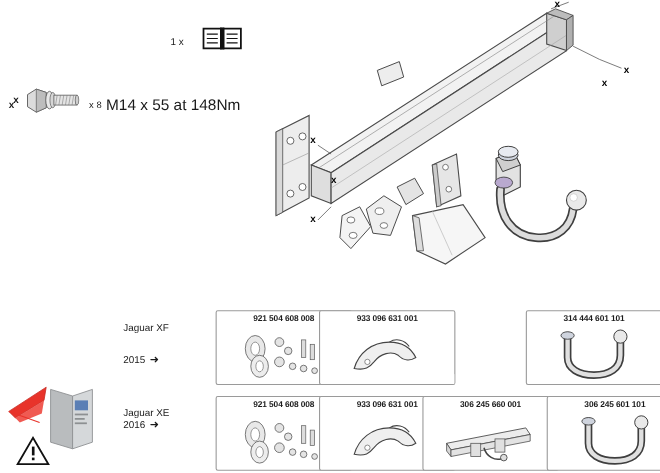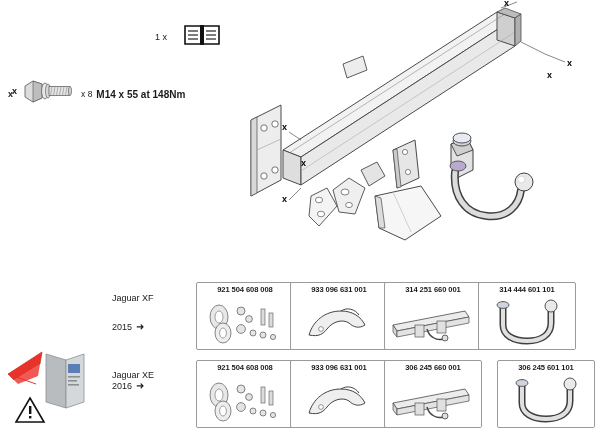--- a/index.html
+++ b/index.html
@@ -12,35 +12,36 @@
 
   
   .abs{position:absolute;}
   .xmark{font-size:9px;font-weight:700;color:#111;}
   .thin{stroke:#555;stroke-width:.7;fill:none;}
 
   
   #bolt-row{left:8px;top:78px;display:flex;align-items:center;gap:4px;}
   #bolt-row .x1{font-size:9px;font-weight:700;}
   #bolt-row .qty{font-size:8.5px;}
-  #bolt-row .torque{font-size:10px;font-weight:bold;}
+  #bolt-row .torque{font-size:14px;}
 
   #book-row{left:155px;top:22px;display:flex;align-items:center;gap:16px;}
   #book-row .x1{font-size:9px;}
 
   
   .model-col{position:absolute;left:112px;width:90px;}
   .model-name{font-size:9px;}
   .model-year{font-size:9px;display:flex;align-items:center;gap:4px;}
   .arrow{font-size:10px;}
 
   .card{
     position:absolute;width:96px;height:66px;background:#fff;
     border:1px solid #9a9a9a;border-radius:2px;
     box-shadow:0 0 0 0 #fff;
+    padding-left:26px;
   }
   .card .code{
     position:absolute;top:2px;left:0;width:100%;text-align:center;
     font-size:7.6px;font-weight:700;letter-spacing:-0.1px;
   }
   .card .art{position:absolute;left:0;top:12px;width:100%;height:54px;}
   .card .fold{
     position:absolute;right:0;bottom:0;width:0;height:0;
     border-left:9px solid transparent;border-bottom:9px solid #fff;
   }
@@ -216,33 +217,20 @@
   <div class="card" style="left:290px;top:282px;">
     <div class="code">933 096 631 001</div>
     <svg class="art" viewBox="0 0 96 54">
       <path d="M18,40 C22,26 34,16 50,16 C62,16 70,22 74,30 C68,34 62,32 58,28 C52,24 42,26 36,34 C32,39 28,42 18,40 Z" fill="#efefef" stroke="#444" stroke-width="1"></path>
       <path d="M50,16 C56,12 64,14 68,20" fill="none" stroke="#444" stroke-width="1"></path>
       <circle cx="30" cy="34" r="2.4" fill="#fff" stroke="#555" stroke-width="0.6"></circle>
     </svg>
     <div class="fold"></div>
   </div>
 
-  <div class="card" style="left:384px;top:282px;">
-    <div class="code">314 251 660 001</div>
-    <svg class="art" viewBox="0 0 96 54">
-      <polygon points="8,30 80,16 84,22 12,36" fill="#ececec" stroke="#4a4a4a" stroke-width="0.8"></polygon>
-      <polygon points="8,30 12,36 12,42 8,37" fill="#d7d7d7" stroke="#4a4a4a" stroke-width="0.7"></polygon>
-      <polygon points="12,36 84,22 84,28 12,42" fill="#e3e3e3" stroke="#4a4a4a" stroke-width="0.7"></polygon>
-      <rect x="30" y="30" width="9" height="12" fill="#e0e0e0" stroke="#555" stroke-width="0.7"></rect>
-      <rect x="52" y="26" width="9" height="12" fill="#e0e0e0" stroke="#555" stroke-width="0.7"></rect>
-      <path d="M42,34 C44,42 52,46 58,44" fill="none" stroke="#444" stroke-width="1.4"></path>
-      <circle cx="60" cy="43" r="3" fill="#dedede" stroke="#444" stroke-width="0.8"></circle>
-    </svg>
-    <div class="fold"></div>
-  </div>
 
   <div class="card" style="left:478px;top:282px;">
     <div class="code">314 444 601 101</div>
     <svg class="art" viewBox="0 0 96 54">
       <path d="M24,10 L24,30 C24,40 34,46 48,46 C62,46 72,40 72,28 L72,12" fill="none" stroke="#3f3f3f" stroke-width="7" stroke-linecap="round"></path>
       <path d="M24,10 L24,30 C24,40 34,46 48,46 C62,46 72,40 72,28 L72,12" fill="none" stroke="#e0e0e0" stroke-width="4" stroke-linecap="round"></path>
       <ellipse cx="24" cy="10" rx="6" ry="3.4" fill="#cfd4de" stroke="#3f3f3f" stroke-width="0.8"></ellipse>
       <circle cx="72" cy="11" r="6" fill="#e9e9e9" stroke="#3f3f3f" stroke-width="0.9"></circle>
     </svg>
     <div class="fold"></div>

